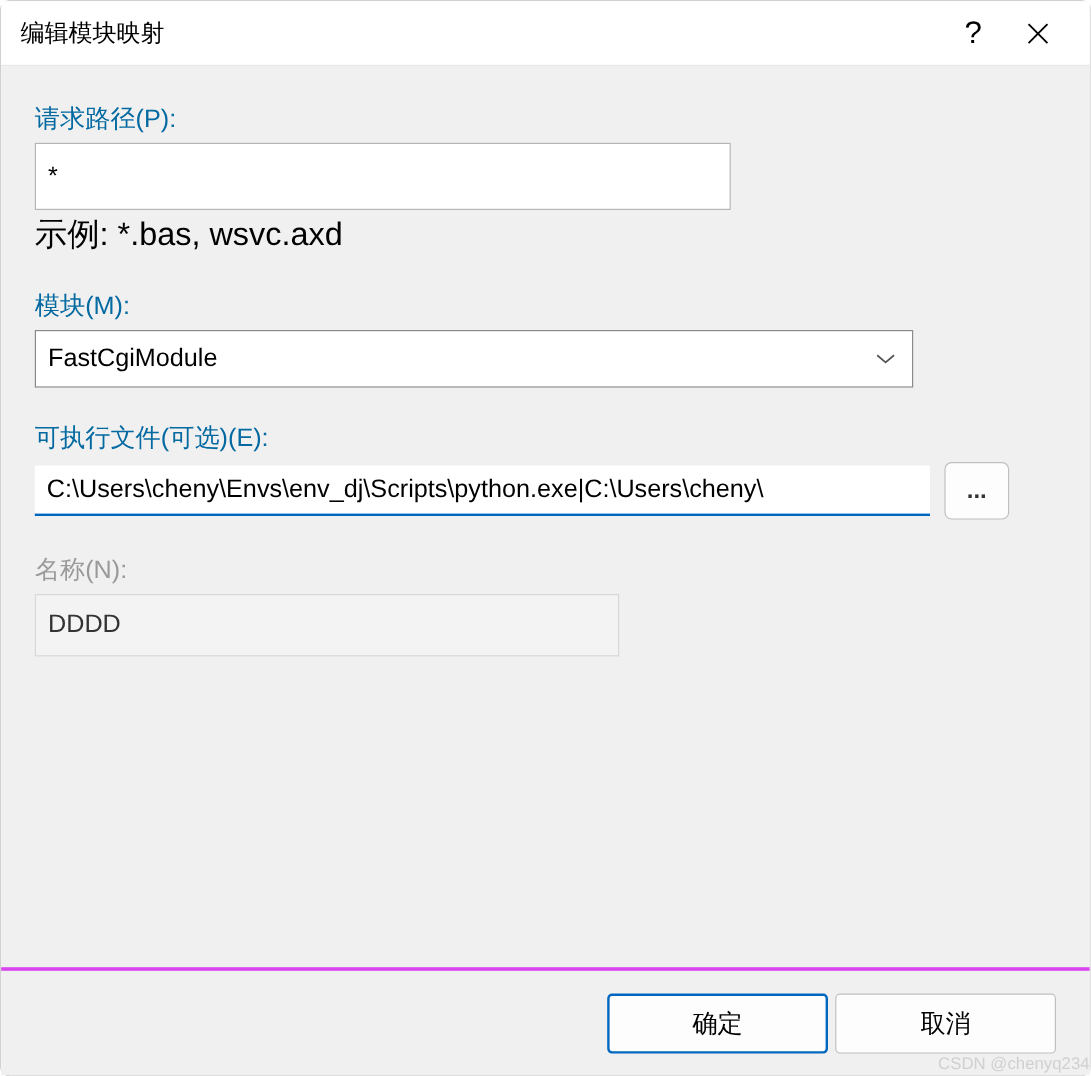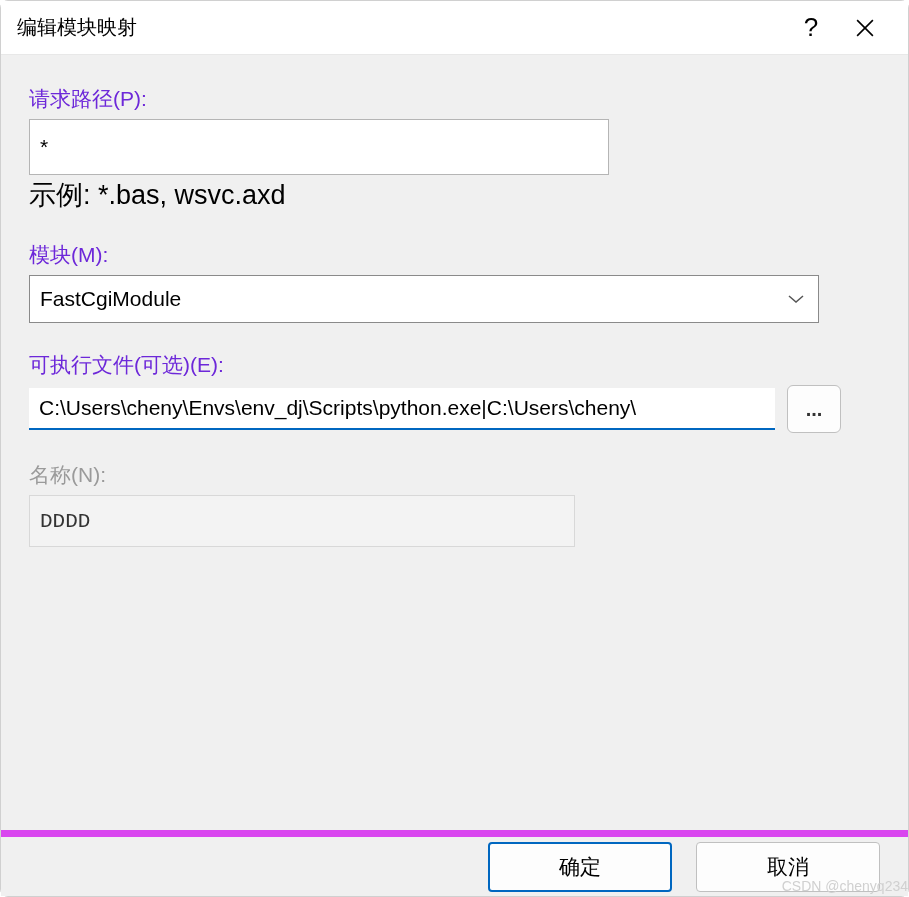--- a/index.html
+++ b/index.html
@@ -60,21 +60,21 @@
       background: #f0f0f0;
       padding: 30px 28px 20px 28px;
       display: flex;
       flex-direction: column;
     }
     .field-group {
       margin-bottom: 28px;
     }
     .field-label {
       font-size: 21px;
-      color: #6d28d9;
+      color: #0369a1;
       margin-bottom: 6px;
       display: block;
     }
     .field-label.disabled {
       color: #9a9a9a;
     }
     .text-input {
       width: 580px;
       height: 56px;
       padding: 6px 10px;
@@ -85,21 +85,21 @@
       outline: none;
       line-height: 1.2;
     }
     .hint-text {
       font-size: 27px;
       color: #000;
       margin-top: 2px;
     }
     .select-wrapper {
       position: relative;
-      width: 790px;
+      width: 732px;
     }
     .select-input {
       width: 100%;
       height: 48px;
       padding: 6px 40px 6px 10px;
       font-size: 21px;
       font-family: inherit;
       border: 1px solid #8a8a8a;
       background: #ffffff;
       outline: none;
@@ -137,49 +137,49 @@
       background: #fdfdfd;
       font-size: 20px;
       font-weight: bold;
       cursor: pointer;
       display: flex;
       align-items: center;
       justify-content: center;
       color: #333;
     }
     .name-input {
-      width: 546px;
+      width: 487px;
       height: 52px;
       padding: 6px 10px;
       font-size: 21px;
-      font-family: Liberation Mono, monospace;
+      font-family: Liberation Sans, sans-serif;
       border: 1px solid #d8d8d8;
       background: #f3f3f3;
       color: #333;
       outline: none;
     }
     .request-limit-btn {
       width: 224px;
       height: 52px;
       border: 1px solid #c0c0c0;
       background: #fdfdfd;
       font-size: 21px;
       font-family: inherit;
       cursor: pointer;
       text-align: center;
     }
     .footer {
-      height: 66px;
+      height: 90px;
       background: #f0f0f0;
-      border-top: 7px solid #d946ef;
+      border-top: 3px solid #d946ef;
       display: flex;
       align-items: center;
       justify-content: flex-end;
       padding: 0 28px;
-      gap: 24px;
+      gap: 6px;
     }
     .footer-btn {
       width: 184px;
       height: 50px;
       font-size: 21px;
       font-family: inherit;
       cursor: pointer;
       background: #fdfdfd;
       border-radius: 4px;
     }

